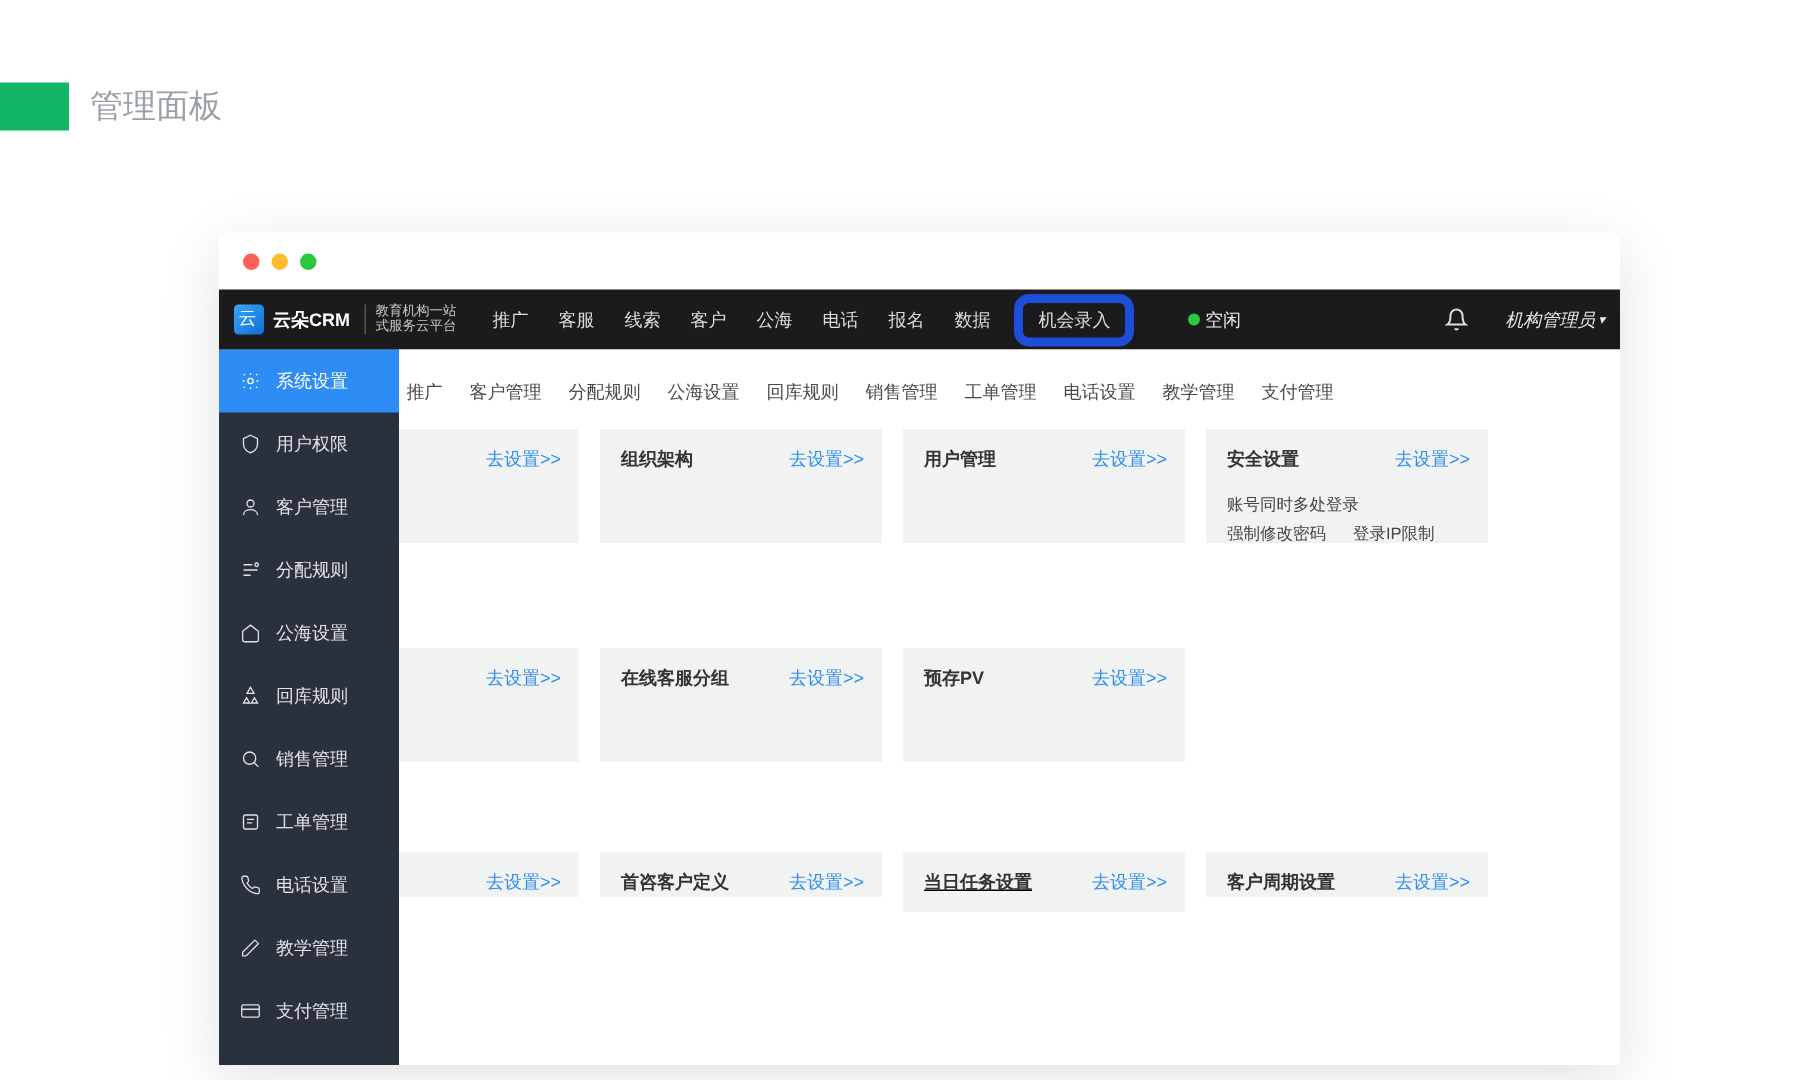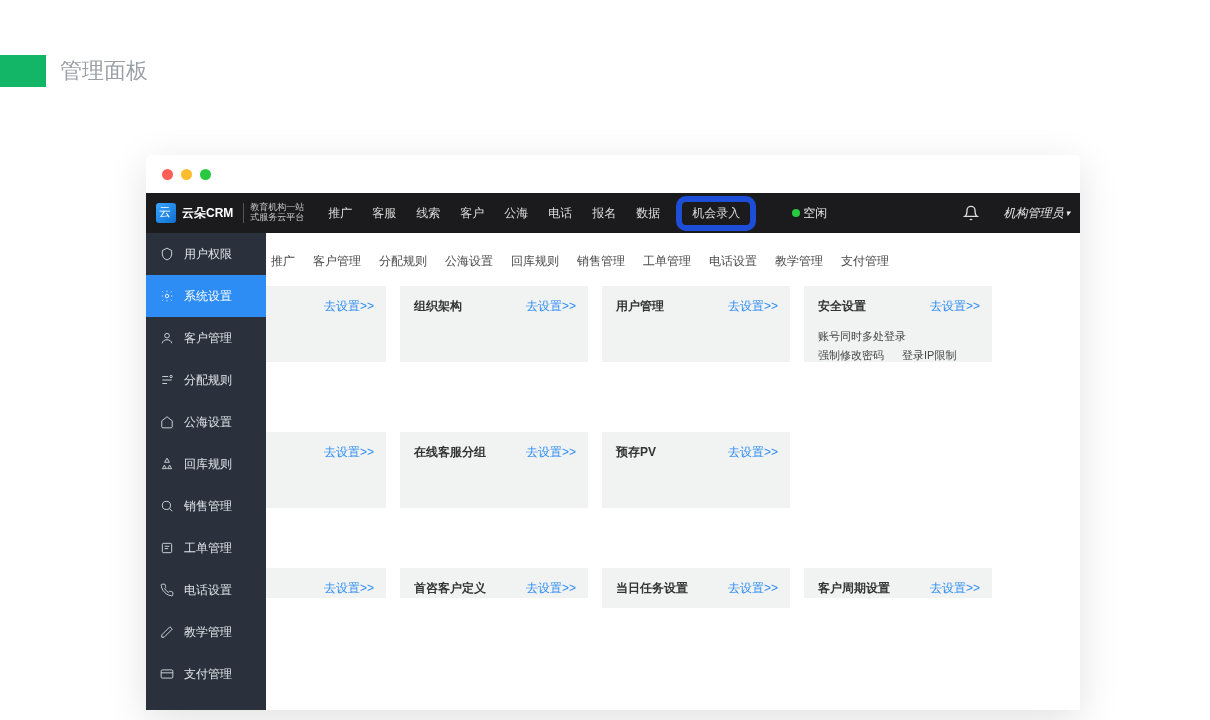--- a/index.html
+++ b/index.html
@@ -104,36 +104,36 @@
       </span>
       <span style="display:flex;align-items:center;">
         <span class="user-label">机构管理员</span>
         <span class="caret">▾</span>
       </span>
     </div>
   </div>
 
   <div class="main-area">
     <div class="sidebar">
-      <div class="sidebar-item">
-        <span class="sb-icon">
-            <svg viewBox="0 0 24 24">
-              <path d="M12 2l8 4v6c0 5-3.5 9-8 10-4.5-1-8-5-8-10V6l8-4z"></path>
-            </svg>
-          </span>
-        <span>用户权限</span>
-      </div>
       <div class="sidebar-item active">
         <span class="sb-icon">
             <svg viewBox="0 0 24 24">
               <circle cx="12" cy="12" r="3"></circle>
               <path d="M19 12h2m-18 0h2m7-9v2m0 14v2m6.4-15.4 1.4-1.4M4.2 19.8l1.4-1.4m0-12.8L4.2 4.2m15.6 15.6-1.4-1.4"></path>
             </svg>
           </span>
         <span>系统设置</span>
+      </div>
+      <div class="sidebar-item">
+        <span class="sb-icon">
+            <svg viewBox="0 0 24 24">
+              <path d="M12 2l8 4v6c0 5-3.5 9-8 10-4.5-1-8-5-8-10V6l8-4z"></path>
+            </svg>
+          </span>
+        <span>用户权限</span>
       </div>
       <div class="sidebar-item">
         <span class="sb-icon">
             <svg viewBox="0 0 24 24">
               <circle cx="12" cy="8" r="4"></circle>
               <path d="M4 21c0-4 4-6 8-6s8 2 8 6"></path>
             </svg>
           </span>
         <span>客户管理</span>
       </div>
@@ -260,21 +260,21 @@
         </div>
 
         <div class="card-row" style="margin-top:60px;">
           <div class="card first" style="height:30px;">
             <span class="card-link">去设置&gt;&gt;</span>
           </div>
           <div class="card" style="height:30px;">
             <div class="card-title">首咨客户定义</div>
             <span class="card-link">去设置&gt;&gt;</span>
           </div>
-          <div class="card" style="height:40px;">
+          <div class="card" style="height:40px;text-decoration:underline;">
             <div class="card-title">当日任务设置</div>
             <span class="card-link">去设置&gt;&gt;</span>
           </div>
           <div class="card" style="height:30px;">
             <div class="card-title">客户周期设置</div>
             <span class="card-link">去设置&gt;&gt;</span>
           </div>
         </div>
       </div>
     </div>

